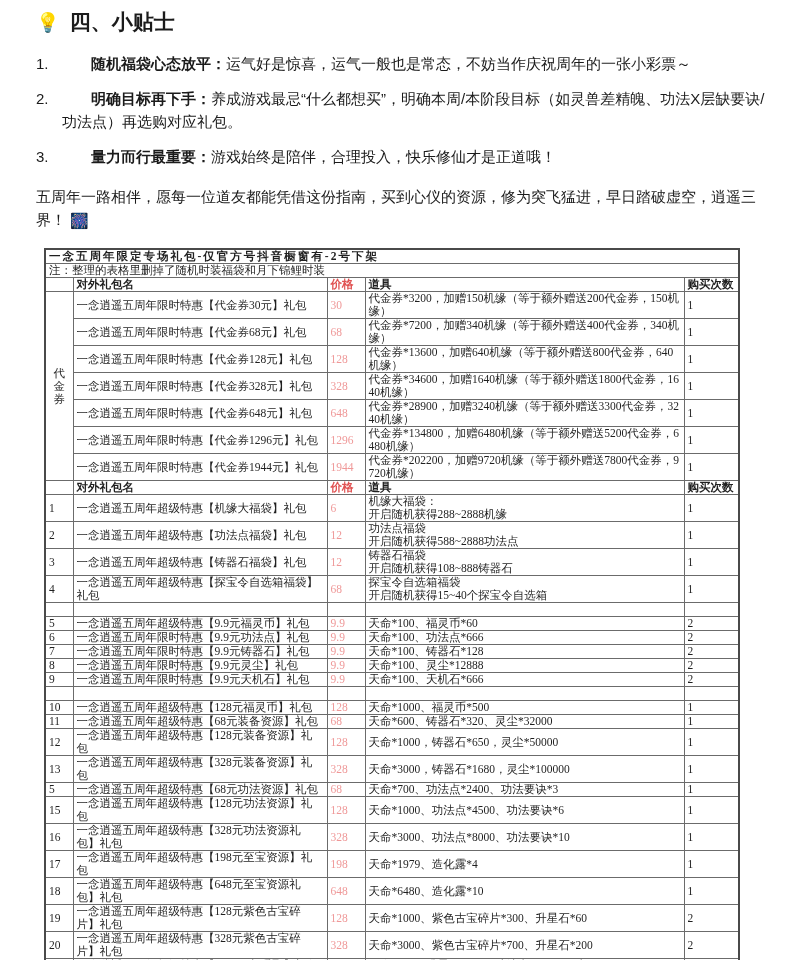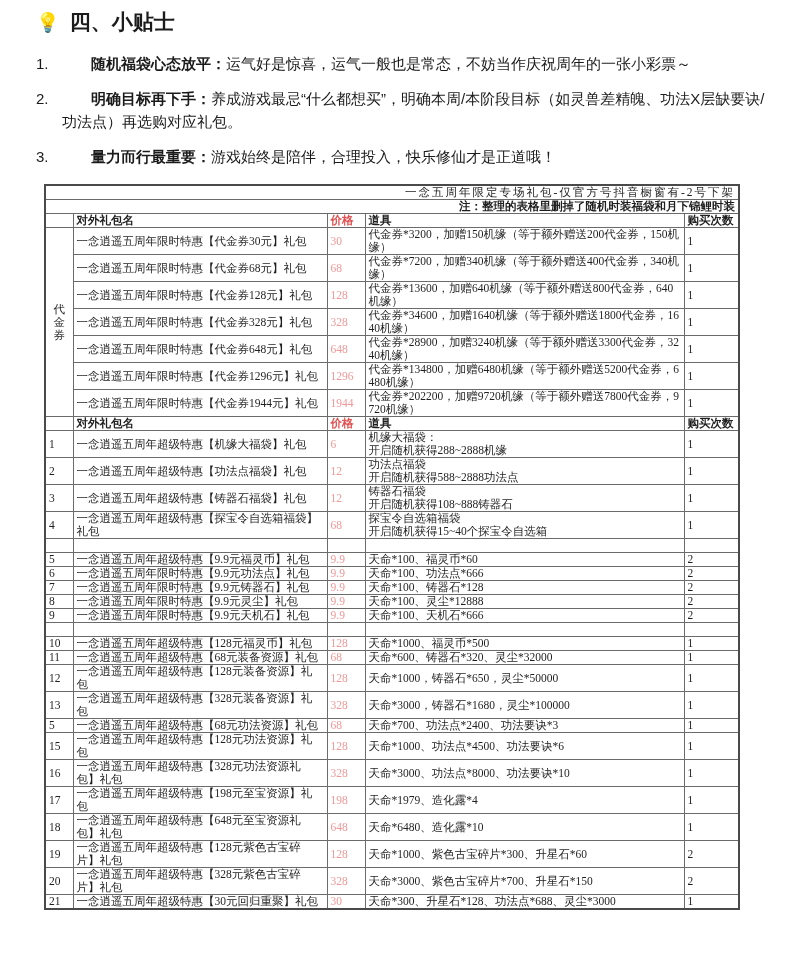--- a/index.html
+++ b/index.html
@@ -39,24 +39,24 @@
     border:2px solid var(--c-border-outer);
   }
   .pkg-table td{
     border:1px solid var(--c-border);
     padding:0 3px;height:14px;
     font-size:11.5px;line-height:13px;
     overflow:hidden;vertical-align:middle;
     word-break:break-all;
   }
   .title-cell{
-    height:54px;font-size:23px;font-weight:normal;text-align:right;
+    height:54px;font-size:23px;font-weight:bold;text-align:left;
     letter-spacing:2px;
   }
-  .note-cell{height:17px;font-size:12.5px;font-weight:bold;text-align:right;}
+  .note-cell{height:17px;font-size:12.5px;font-weight:normal;text-align:left;}
   .h{font-weight:bold;height:16px;font-family:Liberation Mono, monospace;}
   .hp{color:var(--c-price-head);}
   .price{color:var(--c-price);}
   .items{white-space:pre-line;}
   .group{
     text-align:center;white-space:pre-line;
     font-size:12px;line-height:17px;padding:0;
   }
   .idx{padding:0 2px;}
   .spacer td{height:14px;}
@@ -76,20 +76,23 @@
   </div>
   <div class="tip-item">
     <span class="tip-num">2.</span>
     <span class="tip-body"><b class="tip-label">明确目标再下手：</b><span>养成游戏最忌“什么都想买”，明确本周/本阶段目标（如灵兽差精魄、功法X层缺要诀/功法点）再选购对应礼包。</span></span>
   </div>
   <div class="tip-item">
     <span class="tip-num">3.</span>
     <span class="tip-body"><b class="tip-label">量力而行最重要：</b><span>游戏始终是陪伴，合理投入，快乐修仙才是正道哦！</span></span>
   </div>
 
+  <p class="closing">
+    <span>五周年一路相伴，愿每一位道友都能凭借这份指南，买到心仪的资源，修为突飞猛进，早日踏破虚空，逍遥三界！</span><span class="fw">🎆</span>
+  </p>
 </div>
 
 <table class="pkg-table">
   <colgroup>
     <col style="width:28px">
       <col style="width:254px">
       <col style="width:38px">
       <col style="width:319px">
       <col style="width:55px">
   </colgroup>
@@ -307,21 +310,21 @@
         <td class="idx">19</td>
         <td class="name">一念逍遥五周年超级特惠【128元紫色古宝碎片】礼包</td>
         <td class="price">128</td>
         <td class="items">天命*1000、紫色古宝碎片*300、升星石*60</td>
         <td class="count">2</td>
       </tr>
       <tr>
         <td class="idx">20</td>
         <td class="name">一念逍遥五周年超级特惠【328元紫色古宝碎片】礼包</td>
         <td class="price">328</td>
-        <td class="items">天命*3000、紫色古宝碎片*700、升星石*150</td>
+        <td class="items">天命*3000、紫色古宝碎片*700、升星石*200</td>
         <td class="count">2</td>
       </tr>
       <tr>
         <td class="idx">21</td>
         <td class="name">一念逍遥五周年超级特惠【30元回归重聚】礼包</td>
         <td class="price">30</td>
         <td class="items">天命*300、升星石*128、功法点*688、灵尘*3000</td>
         <td class="count">1</td>
       </tr>
     </tbody>

